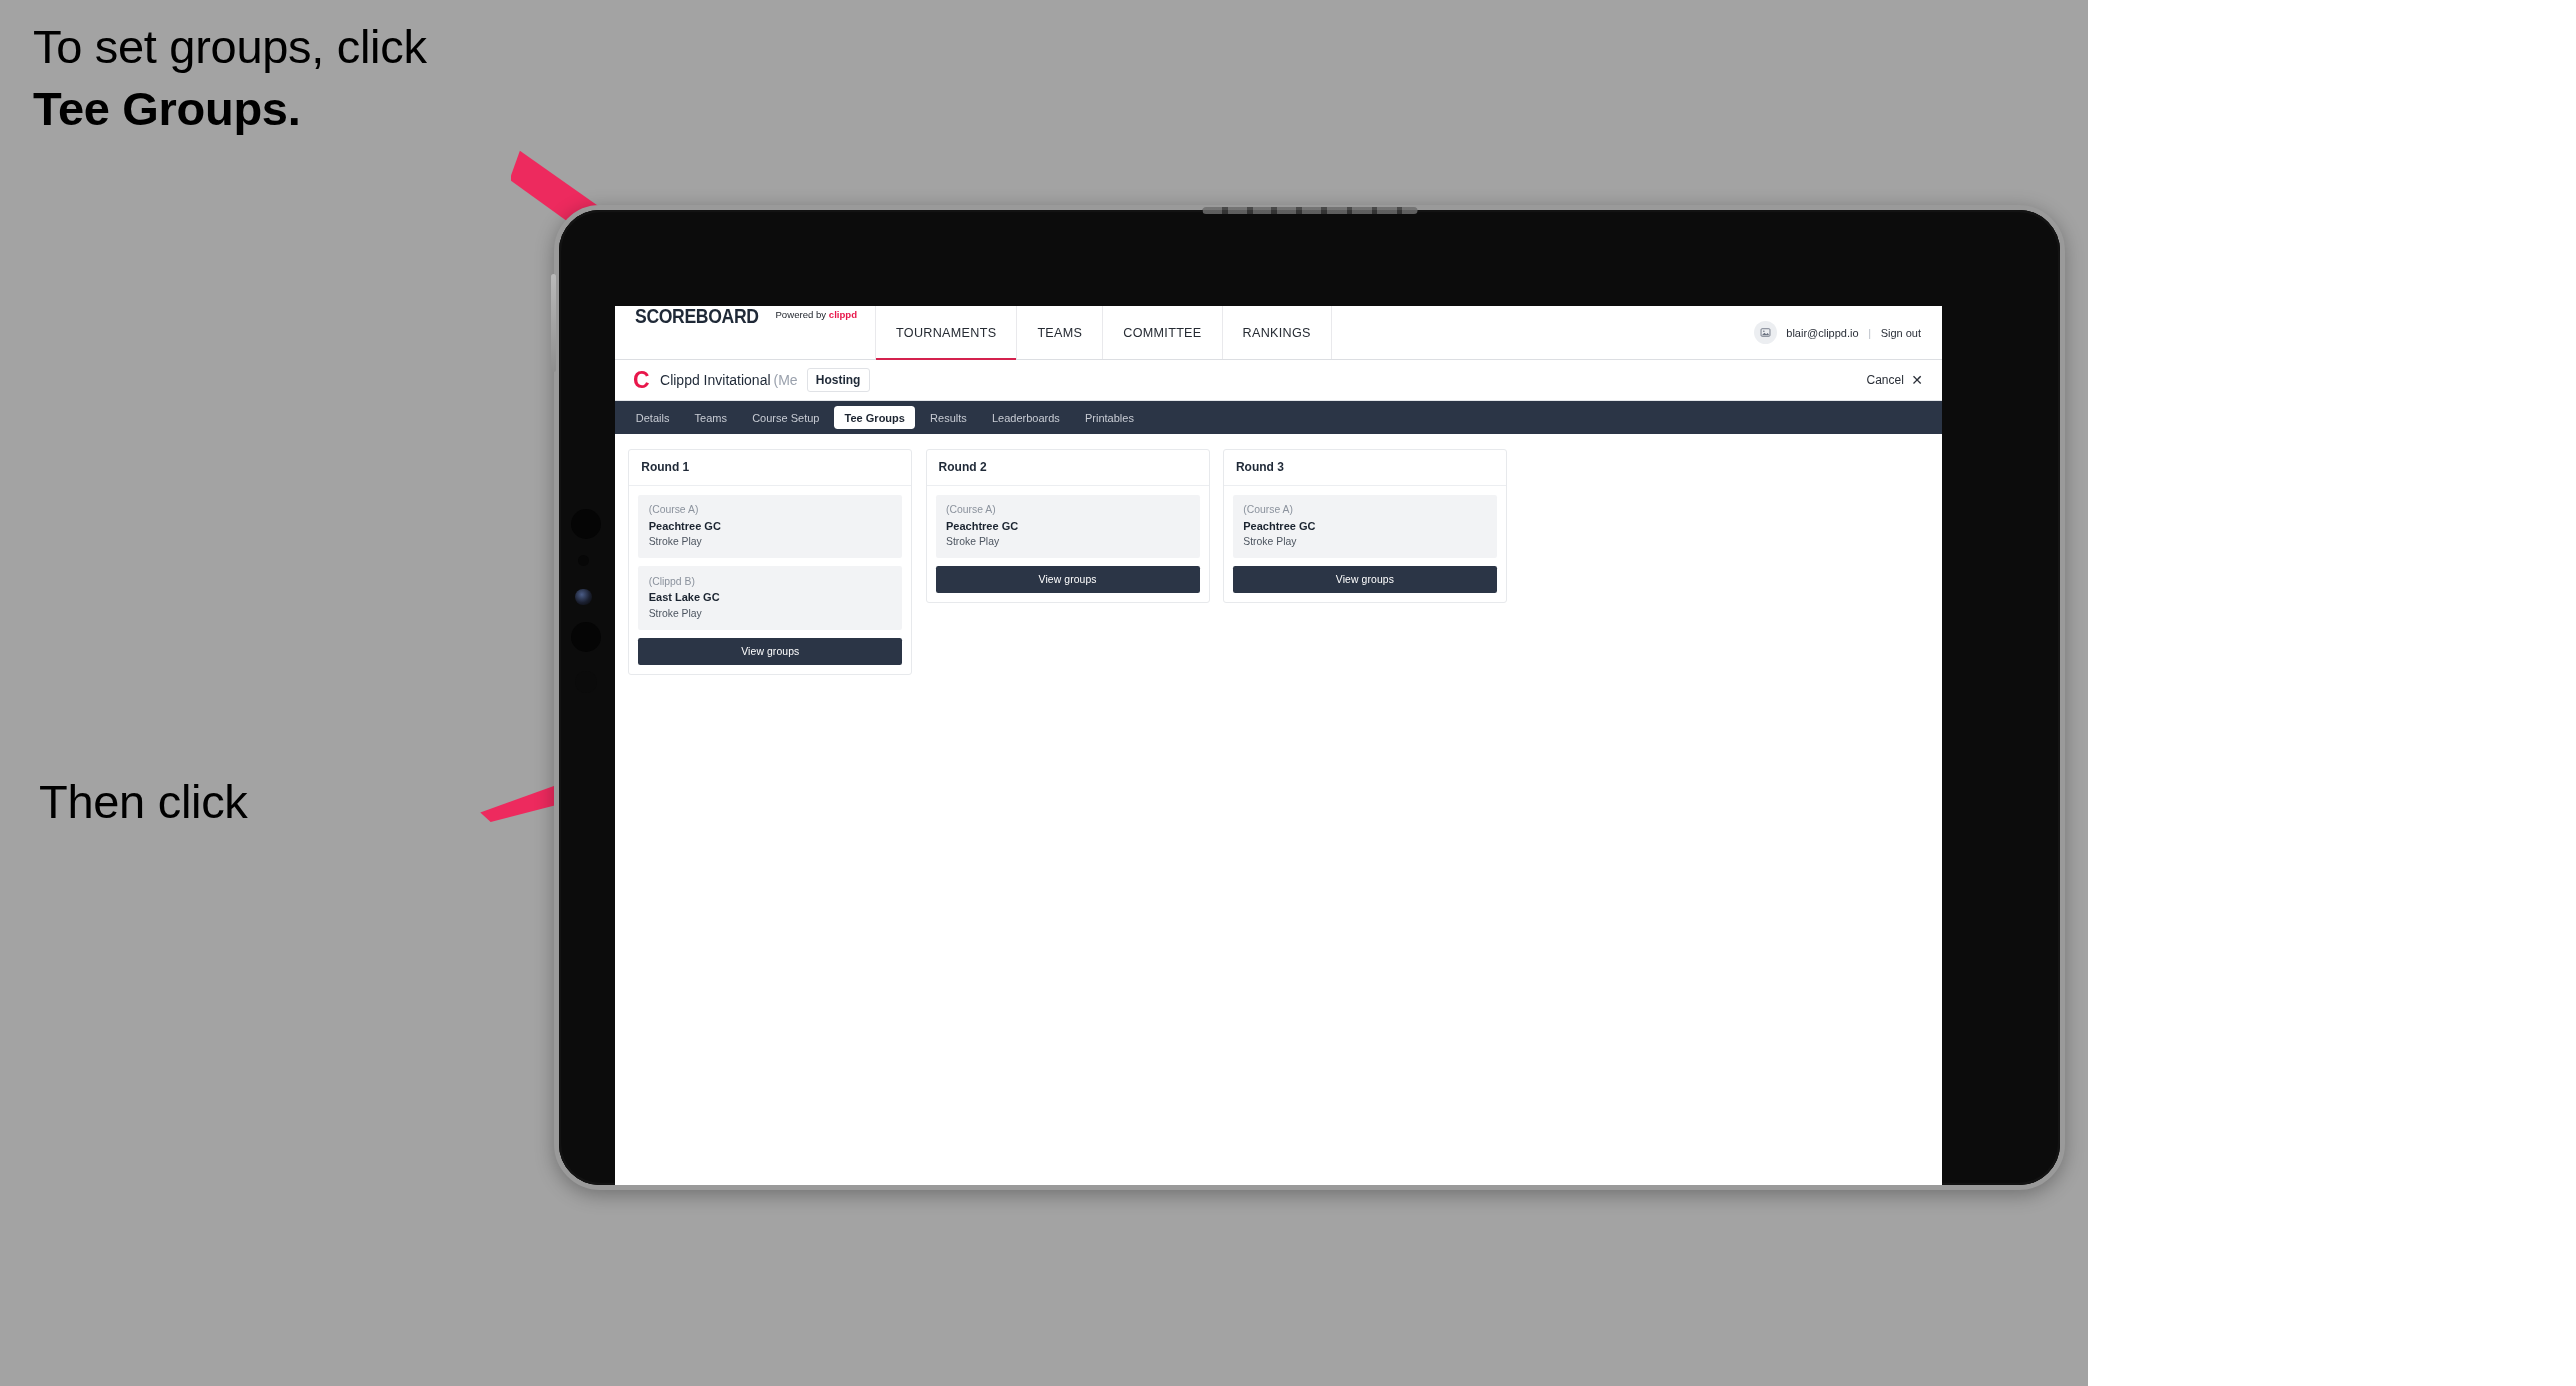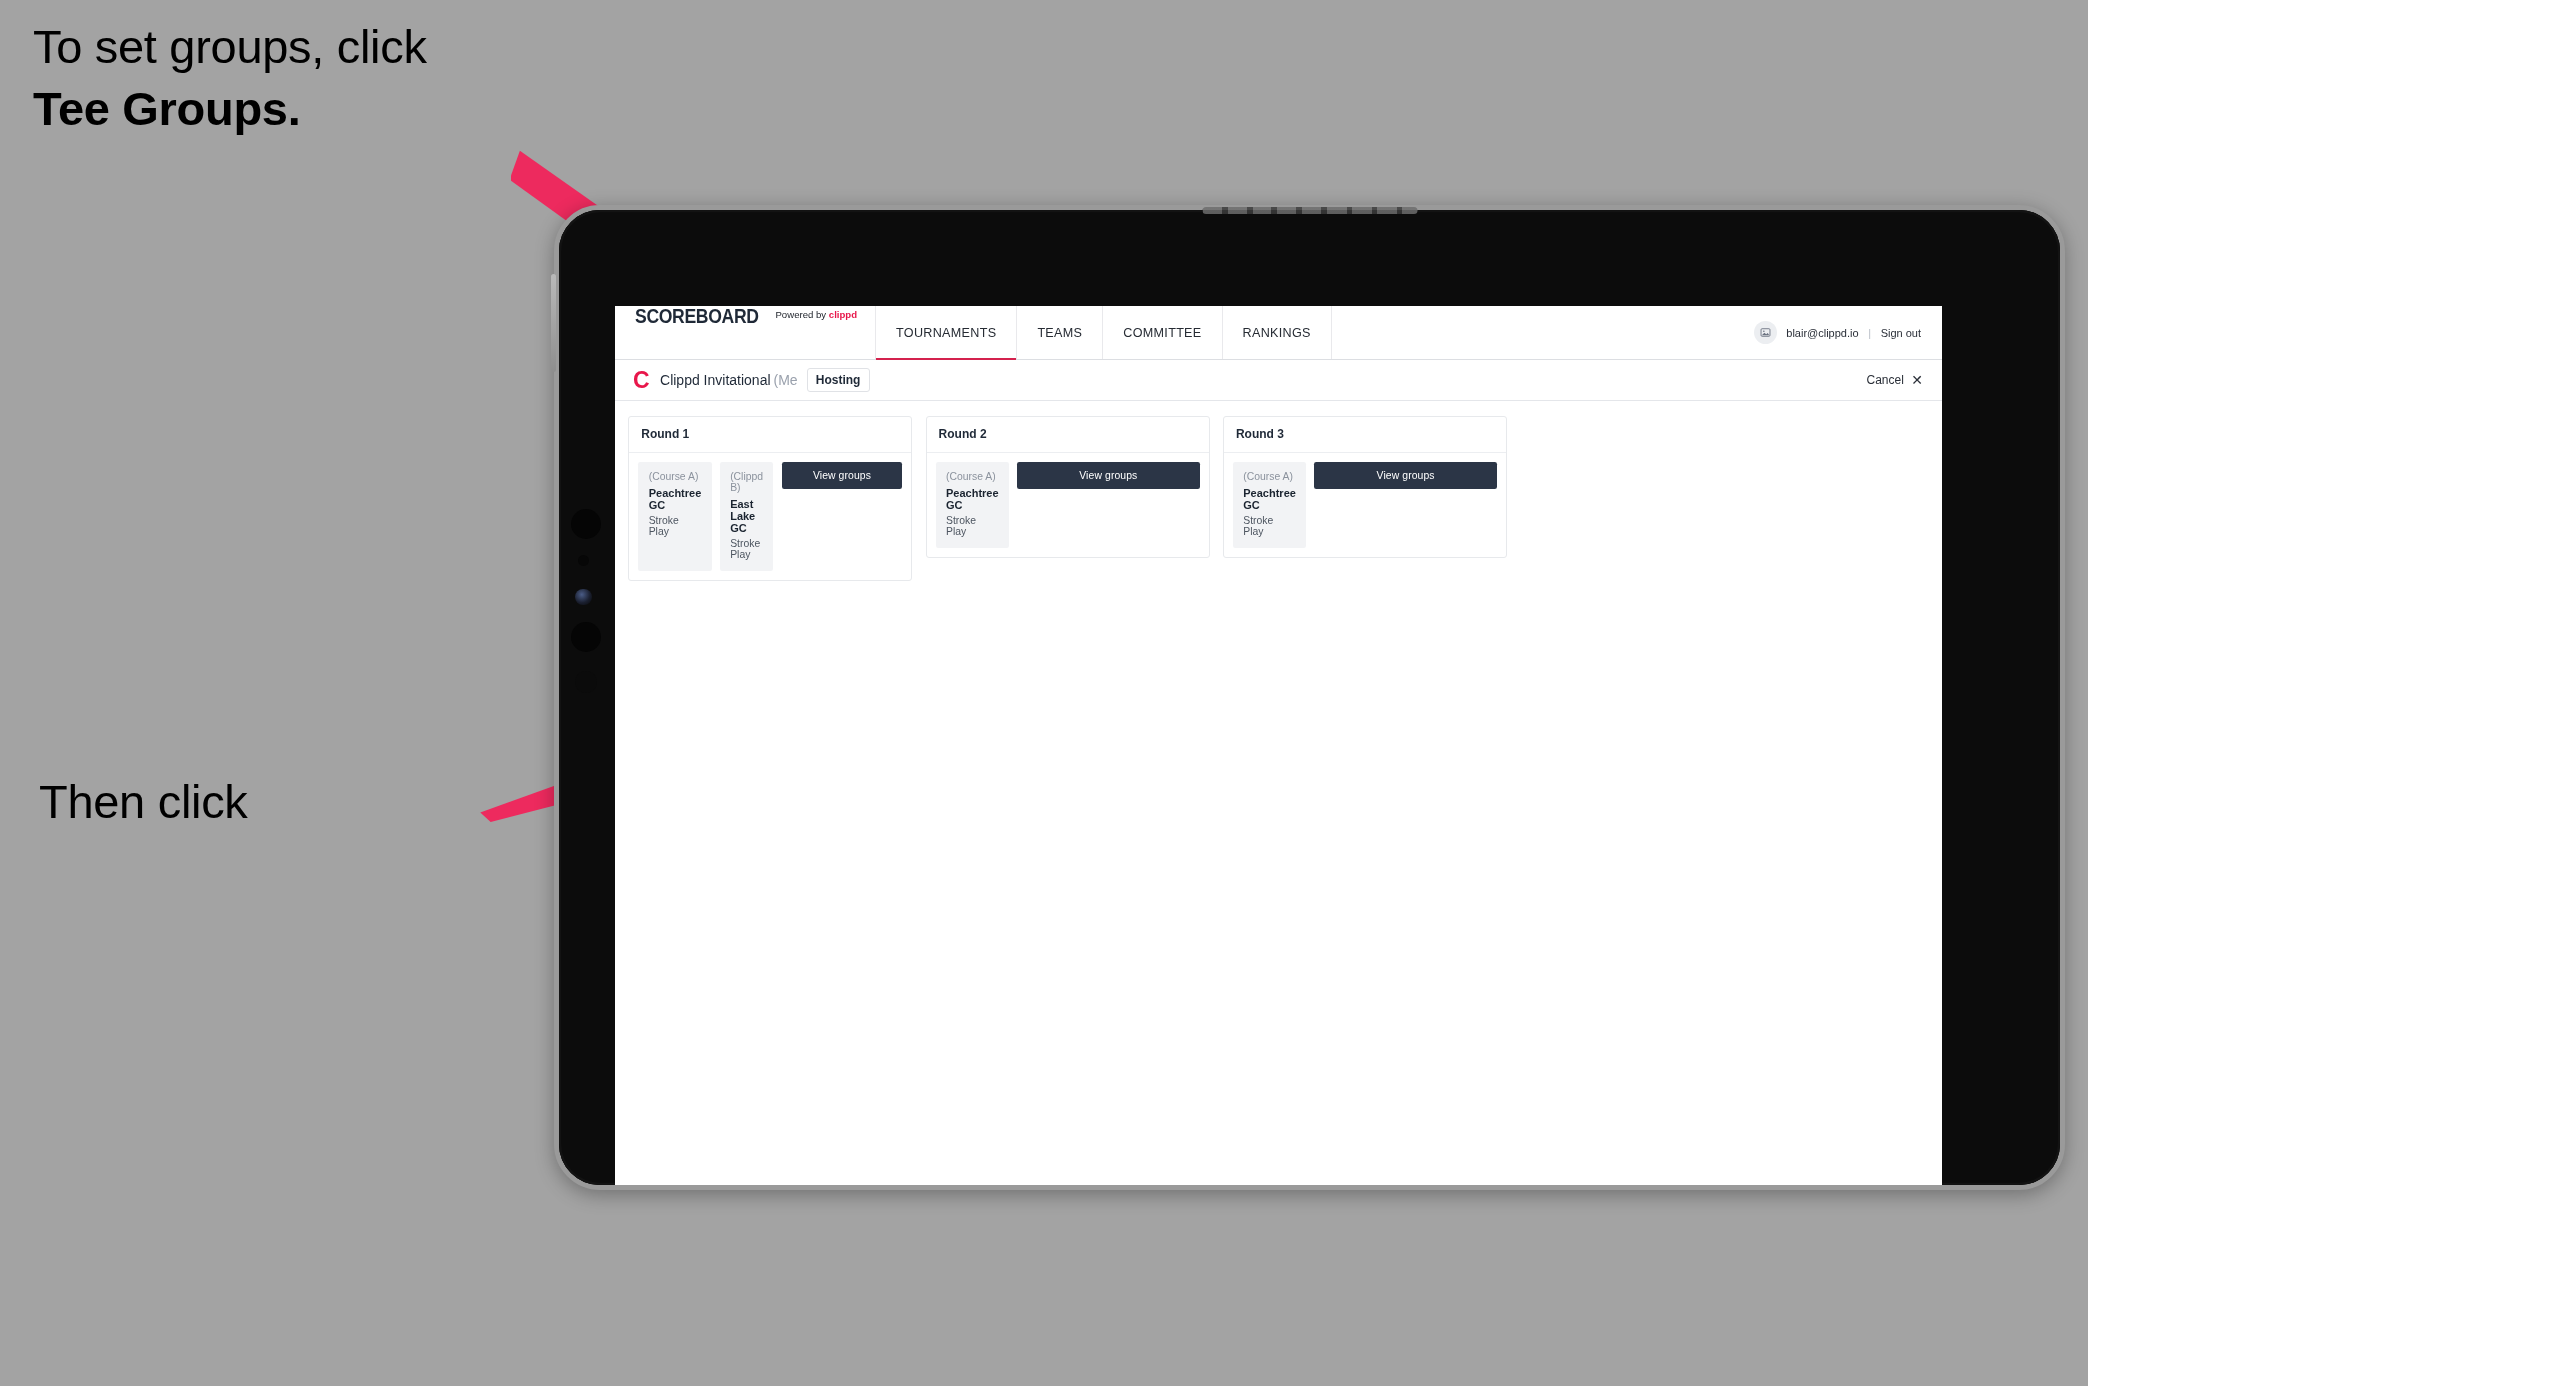--- a/index.html
+++ b/index.html
@@ -156,21 +156,21 @@
     background: #ffffff;
     border: 0.7px solid #e7e9ec;
     border-radius: 3px;
     overflow: hidden;
   }
   .round-head {
     padding: 10.4px 12px;
     font-size: 12px; font-weight: 600; color: #1f2937;
     border-bottom: 0.7px solid #eceef1;
   }
-  .round-body { padding: 9px; display: flex; flex-direction: row; gap: 8.1px; }
+  .round-body { padding: 9px; display: flex; flex-direction: column; gap: 8.1px; }
   .course-card { background: #f2f3f5; border-radius: 2.2px; padding: 9.6px 10.4px 11px; }
   .course-label { font-size: 10.4px; color: #8b929d; margin-bottom: 4.4px; }
   .course-name  { font-size: 11px; font-weight: 700; color: #1b2430; margin-bottom: 4.4px; }
   .course-format{ font-size: 10.4px; color: #4d5560; }
   .view-groups-btn {
     background: #2b3546; color: #ffffff;
     border: none; border-radius: 2.2px;
     height: 27px; width: 100%;
     font-size: 10.4px; font-family: "Liberation Sans", sans-serif;
     cursor: pointer; letter-spacing: 0.1px;
@@ -247,20 +247,29 @@
         <span id="clippd-c">C</span>
         <span id="tournament-name">Clippd Invitational</span>
         <span id="tournament-meta">(Me</span>
         <span id="hosting-chip">Hosting</span>
         <span id="cancel-btn">
           <span>Cancel</span>
           <span id="cancel-x">✕</span>
         </span>
       </div>
 
+      <div id="tab-bar">
+        <div class="tab">Details</div>
+        <div class="tab">Teams</div>
+        <div class="tab">Course Setup</div>
+        <div class="tab active">Tee Groups</div>
+        <div class="tab">Results</div>
+        <div class="tab">Leaderboards</div>
+        <div class="tab">Printables</div>
+      </div>
 
       <div id="content">
 
         <div class="round-col">
           <div class="round-head">Round 1</div>
           <div class="round-body">
             <div class="course-card">
               <div class="course-label">(Course A)</div>
               <div class="course-name">Peachtree GC</div>
               <div class="course-format">Stroke Play</div>

